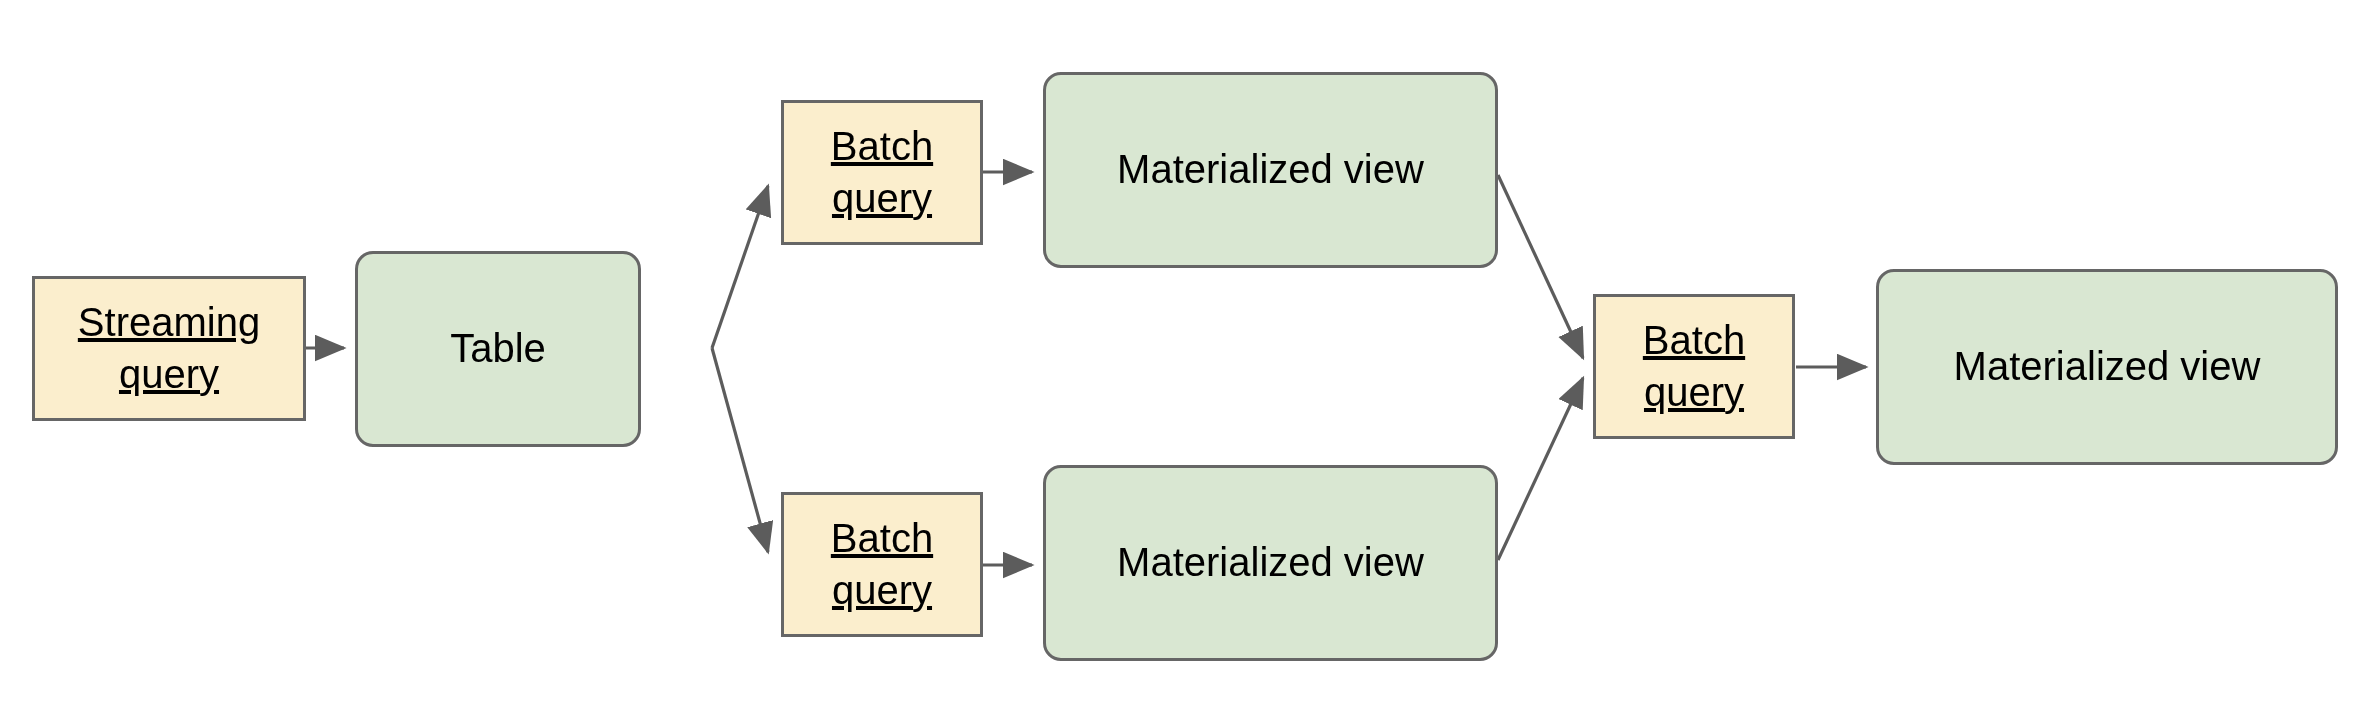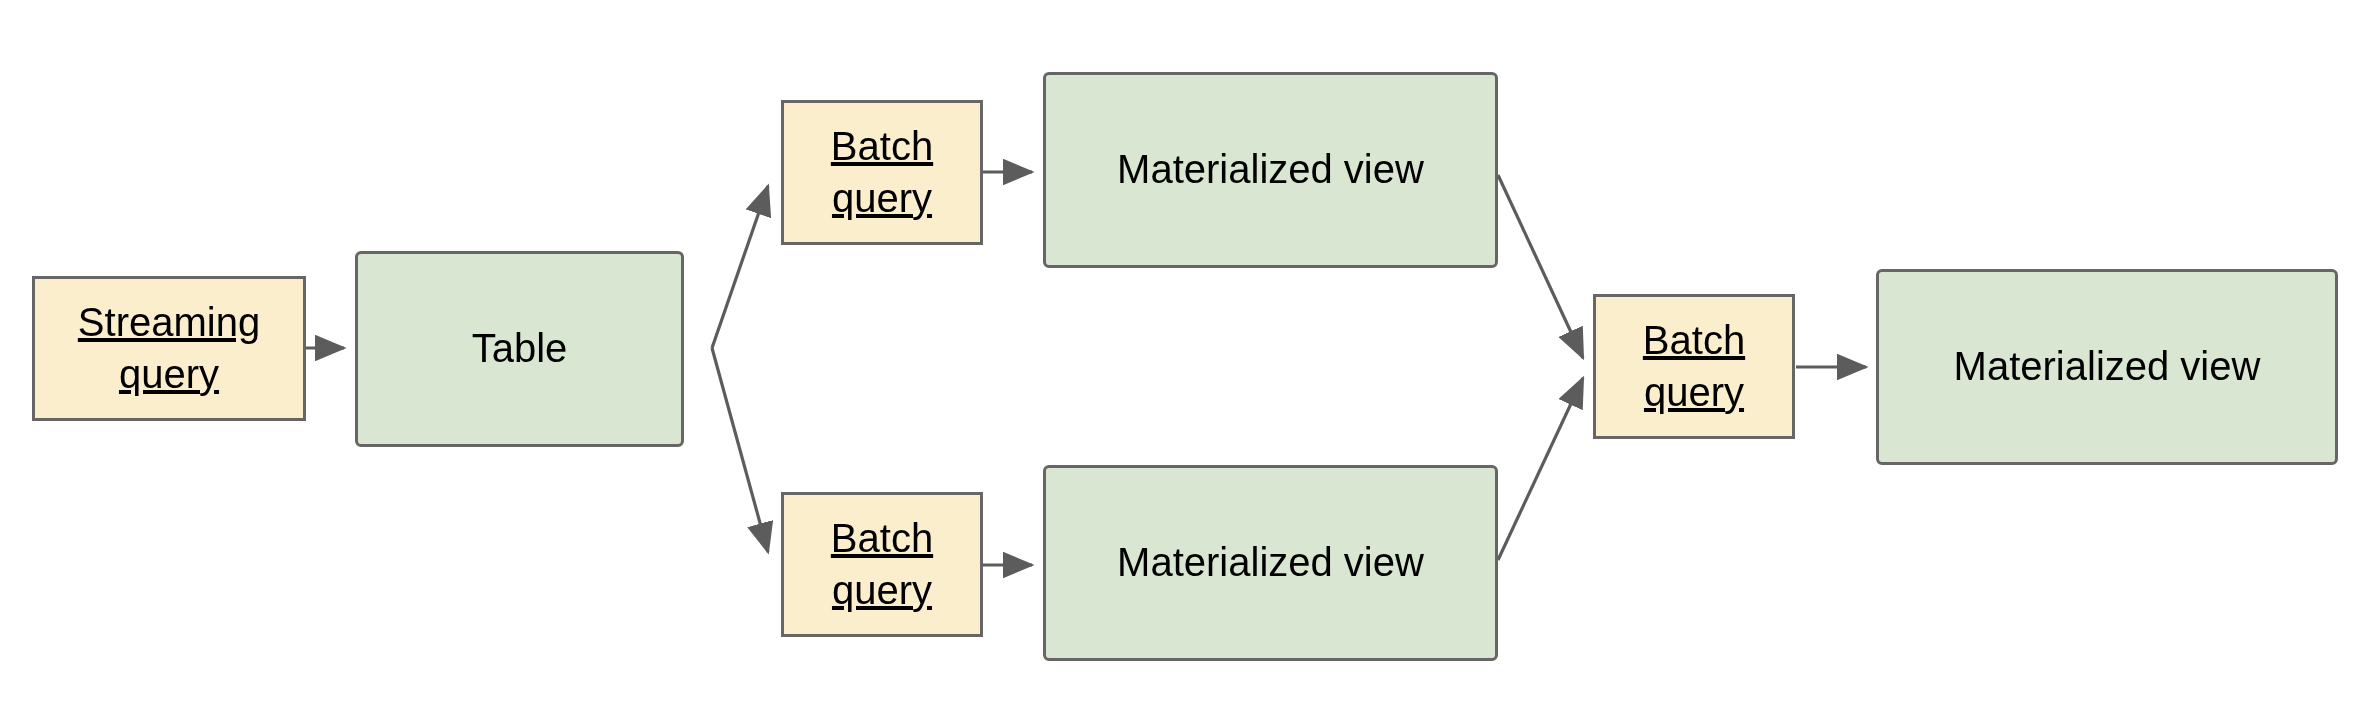--- a/index.html
+++ b/index.html
@@ -40,21 +40,21 @@
   }
   .node-process {
     background: #fbeecd;
     border-color: #666666;
     border-radius: 0;
     text-decoration: underline;
   }
   .node-store {
     background: #d9e7d2;
     border-color: #666666;
-    border-radius: 6px;
+    border-radius: 18px;
   }
   .lbl {
     display: block;
     width: 100%;
   }
 </style>
 </head>
 <body>
 
 <div id="canvas" style="background: rgb(255, 255, 255);">
@@ -74,21 +74,21 @@
     <path class="edge" fill="none" stroke="#5c5c5c" stroke-width="3.2" marker-end="url(#arrowhead)" d="M 1498 175 L 1583 358"></path>
     <path class="edge" fill="none" stroke="#5c5c5c" stroke-width="3.2" marker-end="url(#arrowhead)" d="M 1498 560 L 1583 378"></path>
     <path class="edge" fill="none" stroke="#5c5c5c" stroke-width="3.2" marker-end="url(#arrowhead)" d="M 1796 367 L 1866 367"></path>
   </svg>
 
   <div class="node node-process" id="n0" style="left: 32px; top: 276px; width: 274px; height: 145px; font-size: 40px; background: rgb(251, 238, 205); border-color: rgb(102, 102, 102); color: rgb(0, 0, 0); justify-content: center;">
     <span class="lbl">Streaming
 query</span>
   </div>
 
-  <div class="node node-store" id="n1" style="left: 355px; top: 251px; width: 329px; height: 196px; font-size: 40px; background: rgb(217, 231, 210); border-color: rgb(102, 102, 102); color: rgb(0, 0, 0);">
+  <div class="node node-store" id="n1" style="left: 355px; top: 251px; width: 286px; height: 196px; font-size: 40px; background: rgb(217, 231, 210); border-color: rgb(102, 102, 102); color: rgb(0, 0, 0);">
     <span class="lbl">Table</span>
   </div>
 
   <div class="node node-process" id="n2" style="left: 781px; top: 100px; width: 202px; height: 145px; font-size: 40px; background: rgb(251, 238, 205); border-color: rgb(102, 102, 102); color: rgb(0, 0, 0);">
     <span class="lbl">Batch
 query</span>
   </div>
 
   <div class="node node-process" id="n3" style="left: 781px; top: 492px; width: 202px; height: 145px; font-size: 40px; background: rgb(251, 238, 205); border-color: rgb(102, 102, 102); color: rgb(0, 0, 0);">
     <span class="lbl">Batch

